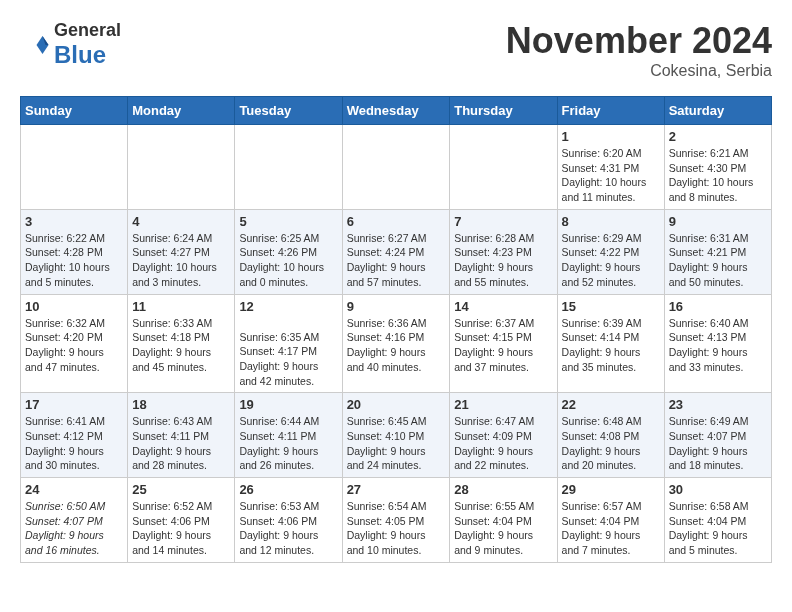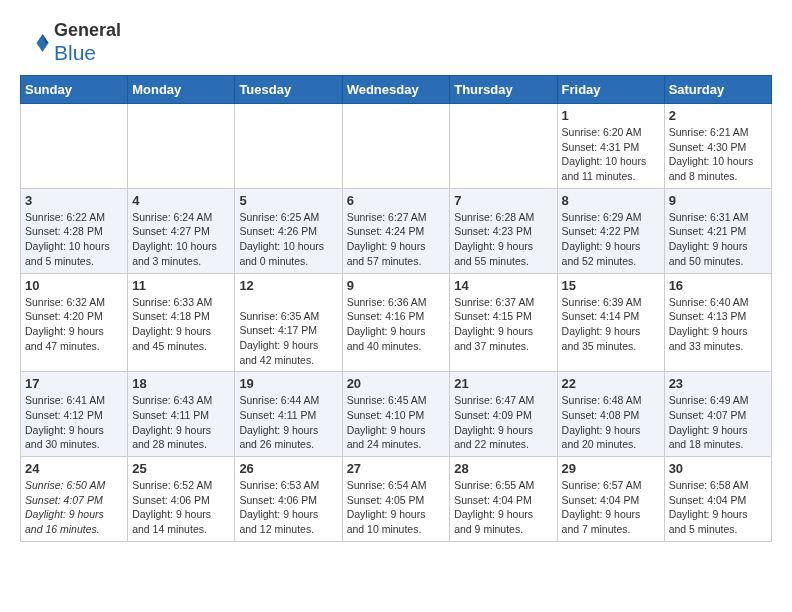--- a/index.html
+++ b/index.html
@@ -7,29 +7,29 @@
       font-family: Arial, sans-serif;
       background: #fff;
       width: 792px;
       min-height: 612px;
       padding: 20px;
     }
     .header {
       display: flex;
       justify-content: space-between;
       align-items: flex-start;
-      margin-bottom: 10px;
+      margin-bottom: 16px;
     }
     .logo {
       display: flex;
       align-items: center;
       gap: 4px;
     }
     .logo-text-general { font-size: 18px; font-weight: bold; color: #333; }
-    .logo-text-blue { font-size: 21px; font-weight: normal; color: #2a6db5; }
+    .logo-text-blue { font-size: 24px; font-weight: bold; color: #2a6db5; }
     .logo-icon {
       width: 30px;
       height: 30px;
     }
     .title-block { text-align: right; }
     .month-title { font-size: 36px; font-weight: bold; color: #333; }
     .location { font-size: 16px; color: #555; }
 
     .calendar {
       width: 100%;
@@ -80,20 +80,24 @@
   <div class="logo">
     <svg class="logo-icon" viewBox="0 0 40 40">
       <polygon points="30,8 38,20 30,32 22,20" fill="#2a6db5"></polygon>
       <polygon points="30,8 38,20 34,20" fill="#1a4d8a"></polygon>
     </svg>
     <div>
       <span class="logo-text-general">General</span><br>
       <span class="logo-text-blue">Blue</span>
     </div>
   </div>
+  <div class="title-block">
+    <div class="month-title">November 2024</div>
+    <div class="location">Cokesina, Serbia</div>
+  </div>
 </div>
 
 <table class="calendar">
   <thead>
     <tr>
     <th>Sunday</th>
         <th>Monday</th>
         <th>Tuesday</th>
         <th>Wednesday</th>
         <th>Thursday</th>

